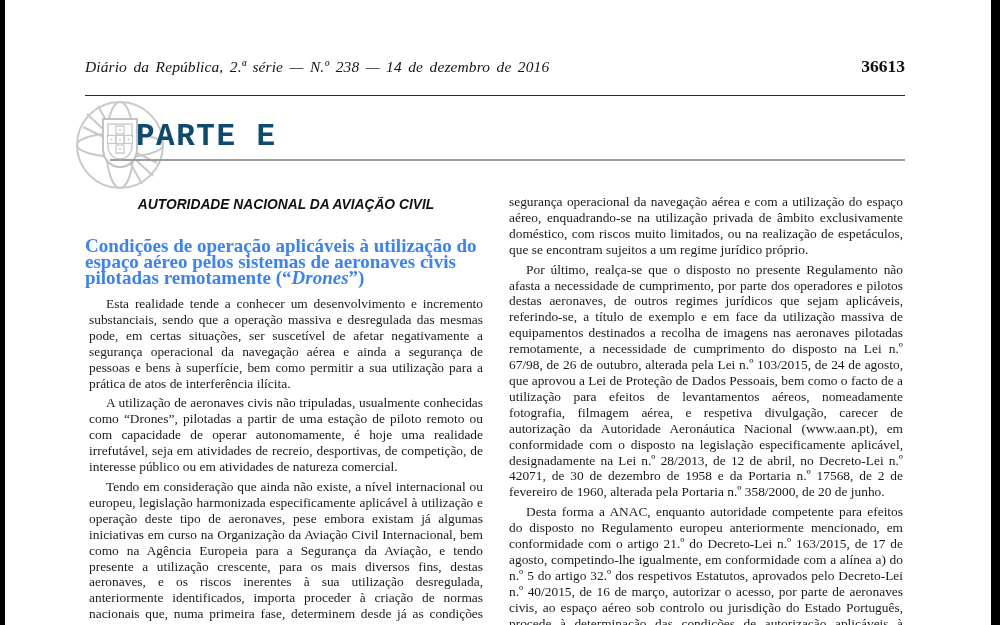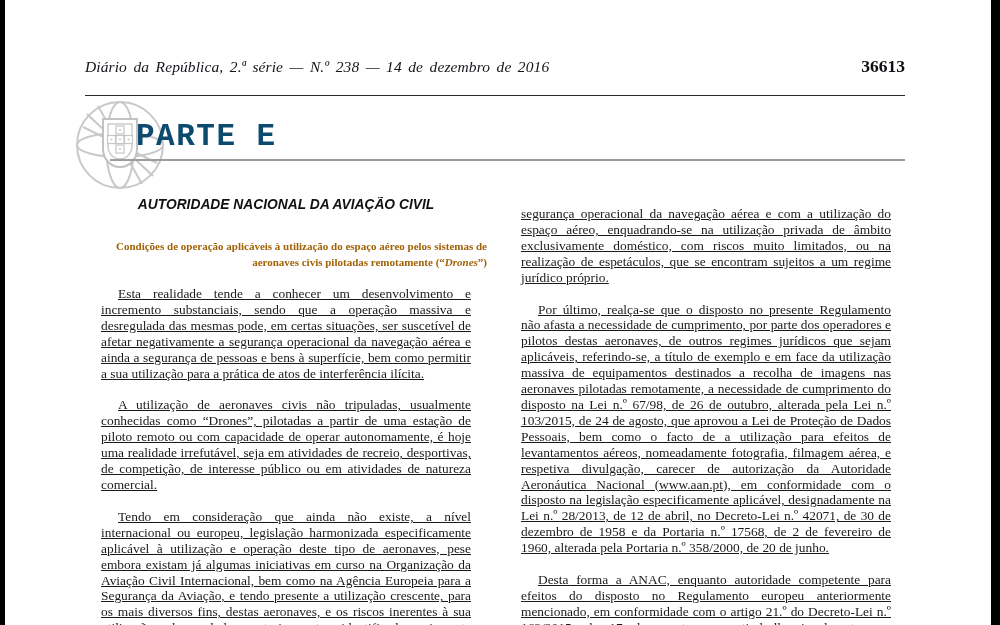--- a/index.html
+++ b/index.html
@@ -36,25 +36,25 @@
 
   .h-authority{
     font-family:"Liberation Sans",sans-serif;font-weight:bold;font-size:13.8px;
     text-align:center;line-height:15px;margin:0 0 26px;color:#111;font-style:italic;
   }
   .h-regulation{
     font-family:"Liberation Sans",sans-serif;font-weight:bold;font-size:13.2px;
     text-align:center;line-height:15px;margin:0 0 17px;color:#111;
   }
   .doc-title{
-    font-weight:bold;font-size:11px;text-align:right;line-height:16px;
-    margin:0 0 10px;color:#a16207;
+    font-weight:bold;font-size:19px;text-align:left;line-height:16px;
+    margin:0 0 10px;color:#3b82f6;
   }
   .doc-title .it{font-style:italic;}
-  p.body{margin:16px;text-indent:17px;text-decoration:underline;}
+  p.body{margin:4px;text-indent:17px;}
   p.no-indent{text-indent:0;}
 </style>
 </head>
 <body>
 
 <div class="stage">
 
   <div class="edge edge-left"></div>
   <div class="edge edge-right"></div>
 

